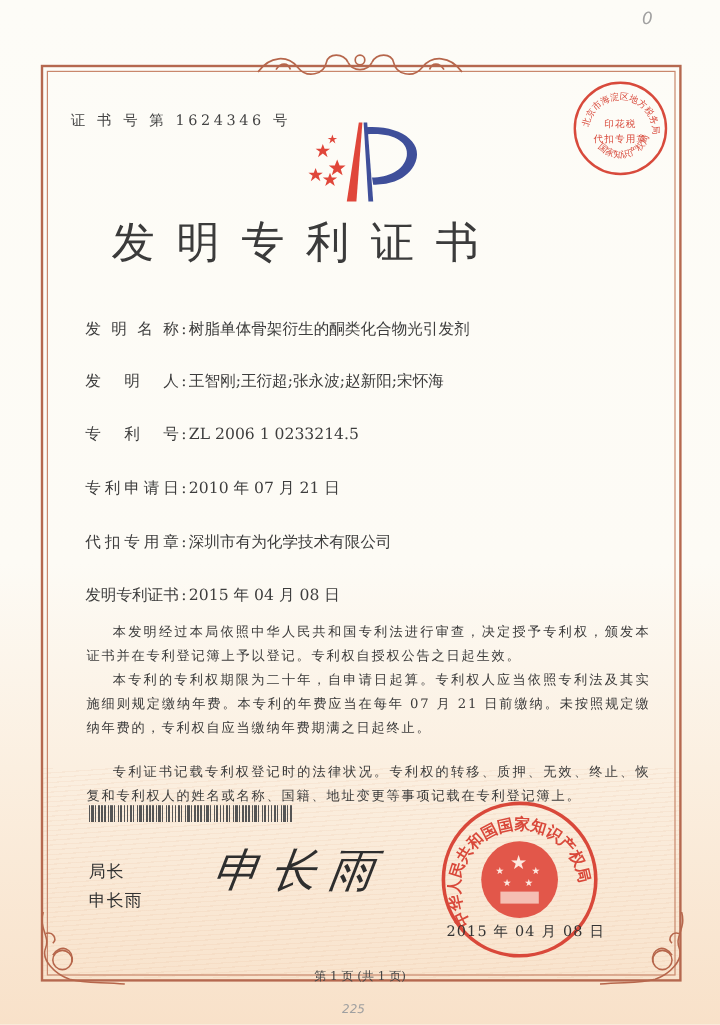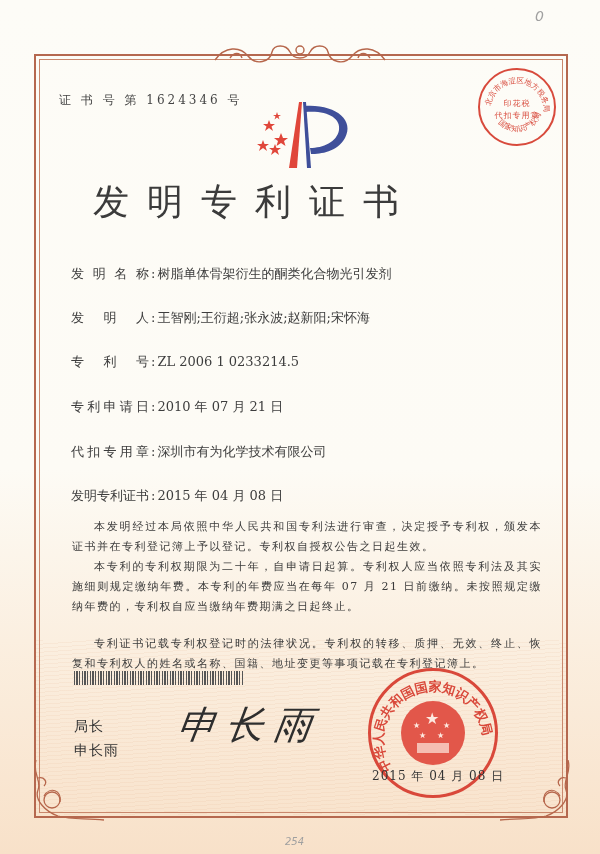--- a/index.html
+++ b/index.html
@@ -195,14 +195,15 @@
       <span class="star" style="left:24px;top:8px;font-size:16px;">★</span>
       <span class="star" style="left:12px;top:20px;font-size:8px;">★</span>
       <span class="star" style="left:42px;top:20px;font-size:8px;">★</span>
       <span class="star" style="left:18px;top:30px;font-size:8px;">★</span>
       <span class="star" style="left:36px;top:30px;font-size:8px;">★</span>
       <div style="position:absolute;left:16px;top:42px;width:32px;height:10px;background:#fde9e0;opacity:0.7;"></div>
     </div>
   </div>
   <div class="seal-date">2015 年 04 月 08 日</div>
 
-  <div class="handwrite" style="left:285px;top:836px;font-size:10px;">254</div>
+  <div class="pager">第 1 页 (共 1 页)</div>
+  <div class="handwrite" style="left:285px;top:836px;font-size:10px;">225</div>
 </div>
 
 </body></html>

